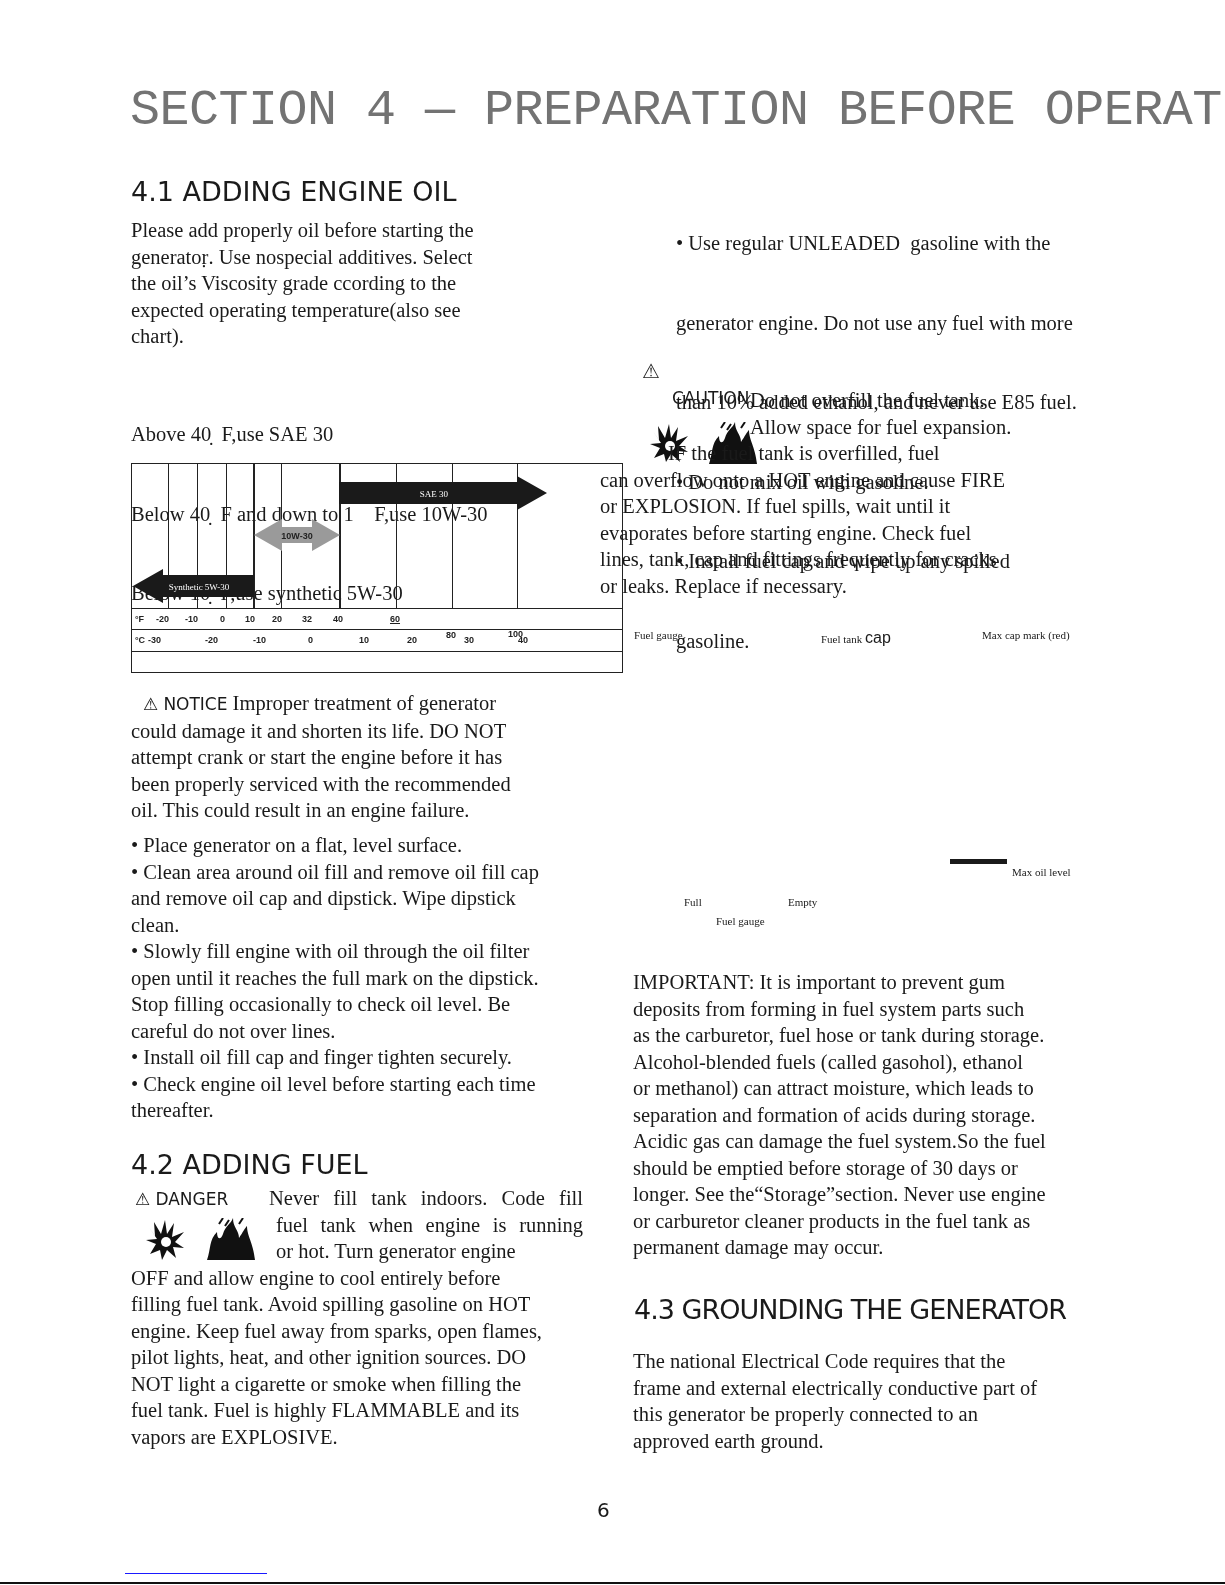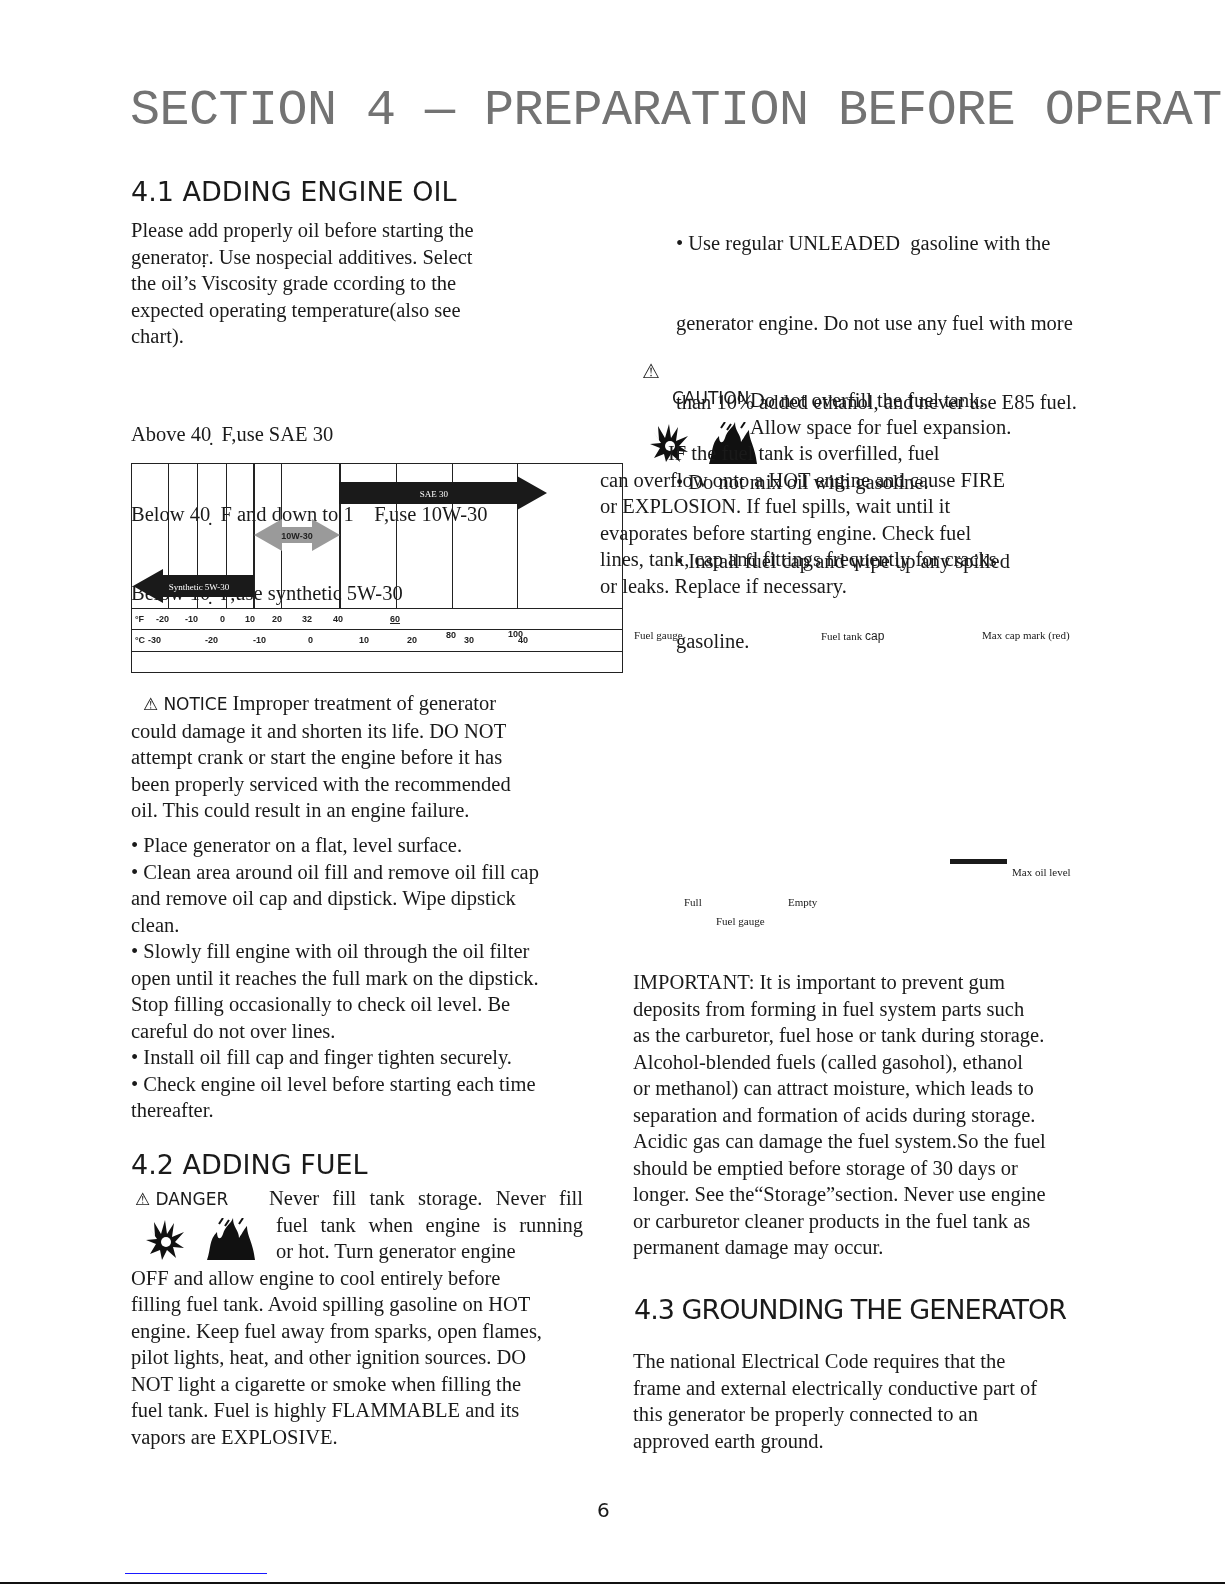--- a/index.html
+++ b/index.html
@@ -131,21 +131,21 @@
 <svg class="abs" style="left:146px; top:1220px;" width="40" height="40">
   <polygon points="2,6 9,16 8,2 15,14 19,0 21,14 28,3 26,17 38,12 29,22 38,28 27,27 30,38 21,30 16,40 14,30 4,34 10,24 0,20 11,19" fill="#111"></polygon>
   <circle cx="20" cy="22" r="5" fill="#fff"></circle>
 </svg>
 <svg class="abs" style="left:205px; top:1218px;" width="52" height="42">
   <path d="M2,42 C6,30 4,22 12,14 C12,22 16,22 18,16 C20,8 26,6 28,0 C28,10 34,12 34,20 C38,14 40,10 42,8 C42,18 48,24 50,42 Z" fill="#111"></path>
   <path d="M14,6 L18,0 M20,8 L24,2 M34,6 L38,0" stroke="#111" stroke-width="2"></path>
 </svg>
 
 <div class="abs para" style="left:131px; top:1185px; width:452px;">
-  <p style="margin-left:138px; text-align:justify; text-align-last:justify;">Never  fill  tank  storage.  Never  fill</p>
+  <p style="margin-left:138px; text-align:justify; text-align-last:justify;">Never  fill  tank  indoors.  Code  fill</p>
   <p style="margin-left:145px; text-align:justify; text-align-last:justify;">fuel  tank  when  engine  is  running</p>
   <p style="margin-left:145px;">or hot. Turn generator engine</p>
   <p>OFF and allow engine to cool entirely before</p>
   <p>filling fuel tank. Avoid spilling gasoline on HOT</p>
   <p>engine. Keep fuel away from sparks, open flames,</p>
   <p>pilot lights, heat, and other ignition sources. DO</p>
   <p>NOT light a cigarette or smoke when filling the</p>
   <p>fuel tank. Fuel is highly FLAMMABLE and its</p>
   <p>vapors are EXPLOSIVE.</p>
 </div>
@@ -177,21 +177,21 @@
   <p style="margin-left:68px;">IF the fuel tank is overfilled, fuel</p>
   <p>can overflow onto a HOT engine and cause FIRE</p>
   <p>or EXPLOSION. If fuel spills, wait until it</p>
   <p>evaporates before starting engine. Check fuel</p>
   <p>lines, tank, cap and fittings frequently for cracks</p>
   <p>or leaks. Replace if necessary.</p>
 </div>
 
 <div class="abs small" style="left:634px; top:629px;">Fuel gauge</div>
 <div class="abs small" style="left:821px; top:629px;">
-  <span>Fuel tank </span><span style="font-family:'Liberation Sans', sans-serif; font-size:12px;">cap</span>
+  <span>Fuel tank </span><span style="font-family:'Liberation Sans', sans-serif; font-size:16px;">cap</span>
 </div>
 <div class="abs small" style="left:982px; top:629px;">Max cap mark (red)</div>
 
 <div class="abs" style="left:950px; top:859px; width:57px; height:5px; background:#1a1a1a;"></div>
 <div class="abs small" style="left:1012px; top:866px;">Max oil level</div>
 <div class="abs small" style="left:684px; top:896px;">Full</div>
 <div class="abs small" style="left:788px; top:896px;">Empty</div>
 <div class="abs small" style="left:716px; top:915px;">Fuel gauge</div>
 
 <div class="abs para" style="left:633px; top:969px; width:460px;">

